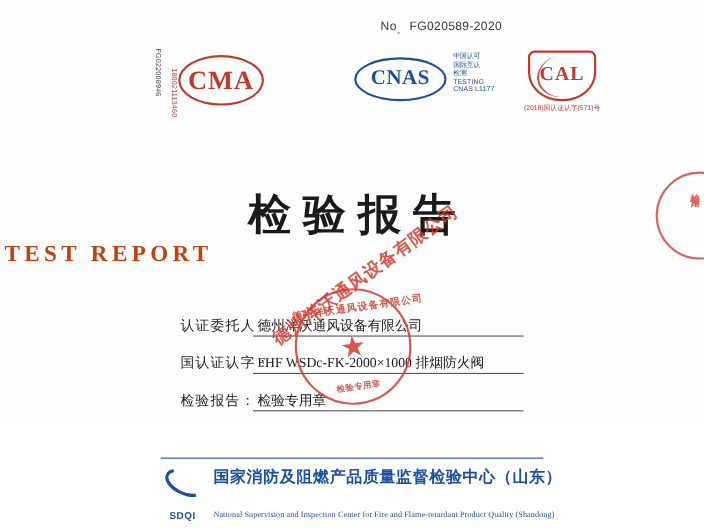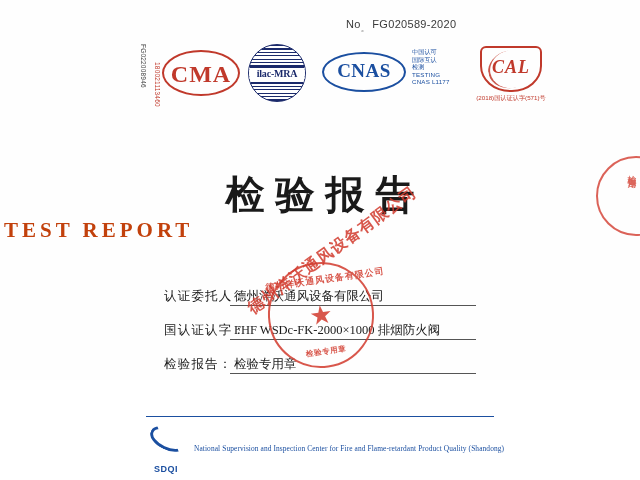--- a/index.html
+++ b/index.html
@@ -146,21 +146,20 @@
     white-space: nowrap;
   }
   .cnas-cn-line.en { color: #1b4fa0; letter-spacing: .2px; }
 
   
   .mark-cal { left: 336px; top: 4px; width: 70px; height: 56px; }
   .cal-shape {
     position: relative;
     width: 62px; height: 46px;
     margin: 0 auto;
-    font-style: italic;
   }
   .cal-outer {
     position: absolute;
     left: 0; top: 0;
     width: 62px; height: 46px;
     border: 2.2px solid #c0392b;
     border-radius: 6px 6px 30px 30px / 6px 6px 26px 26px;
     box-sizing: border-box;
   }
   .cal-text {
@@ -416,26 +415,20 @@
 
     <div class="vcode left">FG022008946</div>
     <div class="vcode right">180021113460</div>
 
     <div class="mark mark-cma">
       <div class="cma-oval">
         <div class="cma-text">CMA</div>
       </div>
     </div>
 
-    <div class="mark mark-ilac">
-      <div class="ilac-circle">
-        <div class="ilac-band"></div>
-        <div class="ilac-label">ilac-MRA</div>
-      </div>
-    </div>
 
     <div class="mark mark-cnas">
       <div class="cnas-oval"></div>
       <div class="cnas-text">CNAS</div>
     </div>
 
     <div class="mark mark-cnas-cn">
       <div class="cnas-cn-line">中国认可</div>
       <div class="cnas-cn-line">国际互认</div>
       <div class="cnas-cn-line">检测</div>
@@ -485,17 +478,18 @@
 
   <div class="diag-stamp">德州洋沃通风设备有限公司</div>
 
   <div class="footer-rule"></div>
   <div class="footer">
     <div class="sdqi-logo">
       <div class="sdqi-swoosh"></div>
       <div class="sdqi-text">SDQI</div>
     </div>
     <div class="footer-text">
+      <div class="cn">国家消防及阻燃产品质量监督检验中心（山东）</div>
       <div class="en">National Supervision and Inspection Center for Fire and Flame-retardant Product Quality (Shandong)</div>
     </div>
   </div>
 
 </div>
 
 </body></html>

